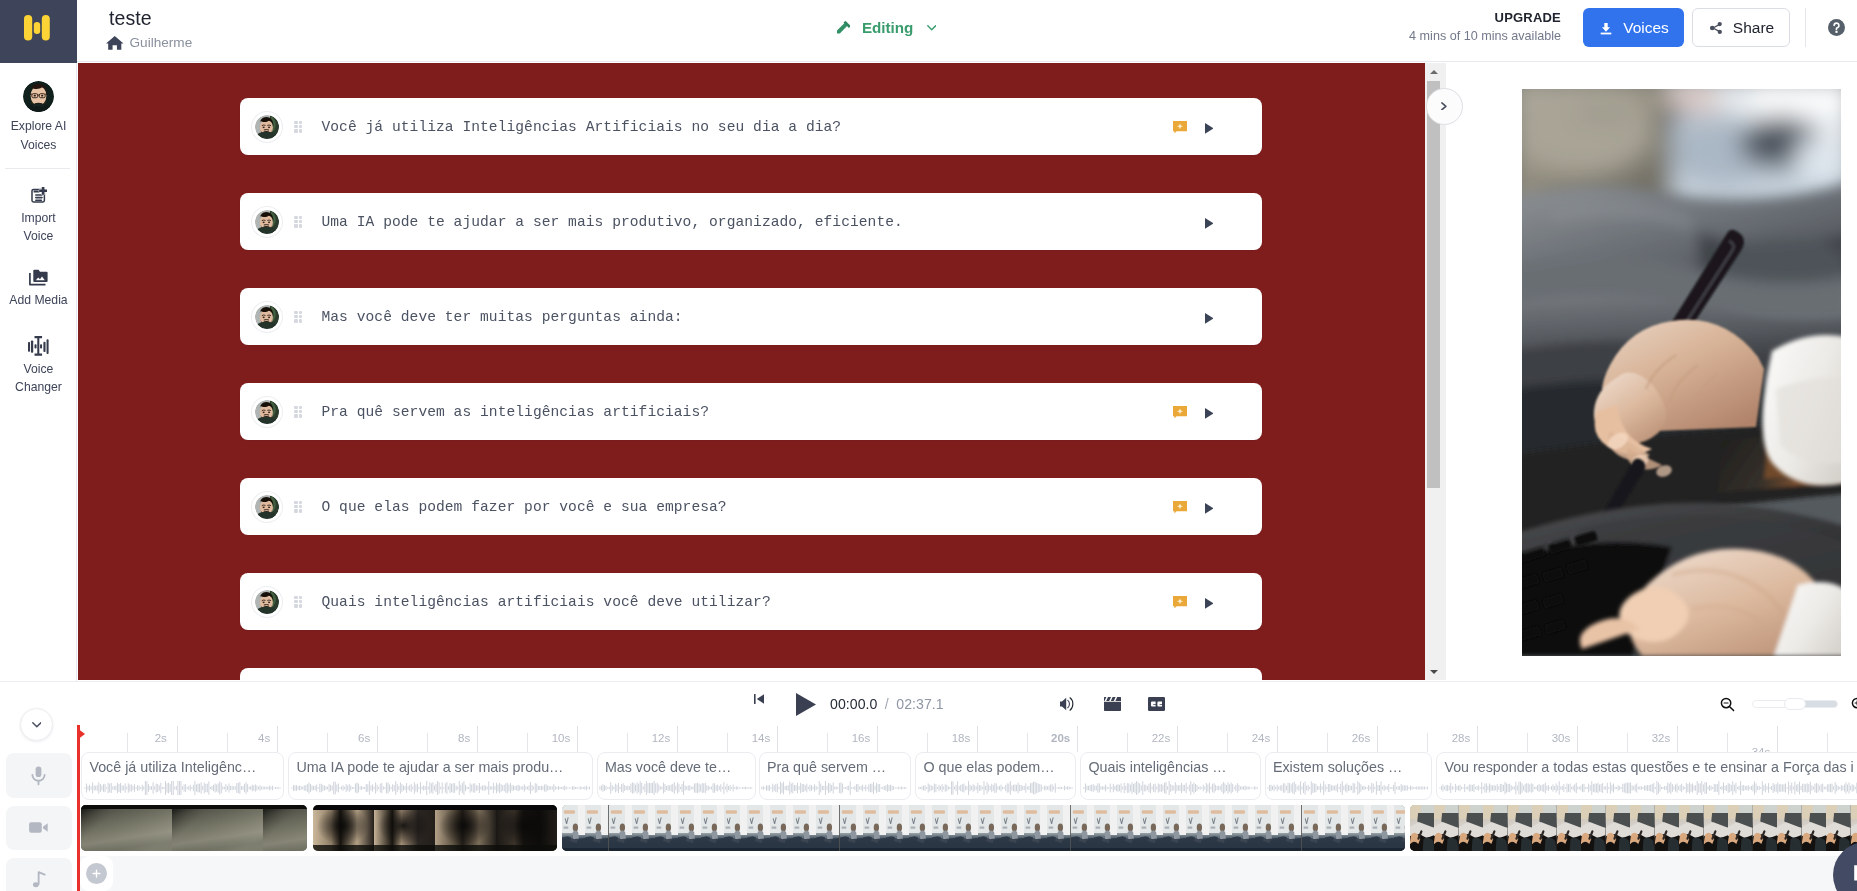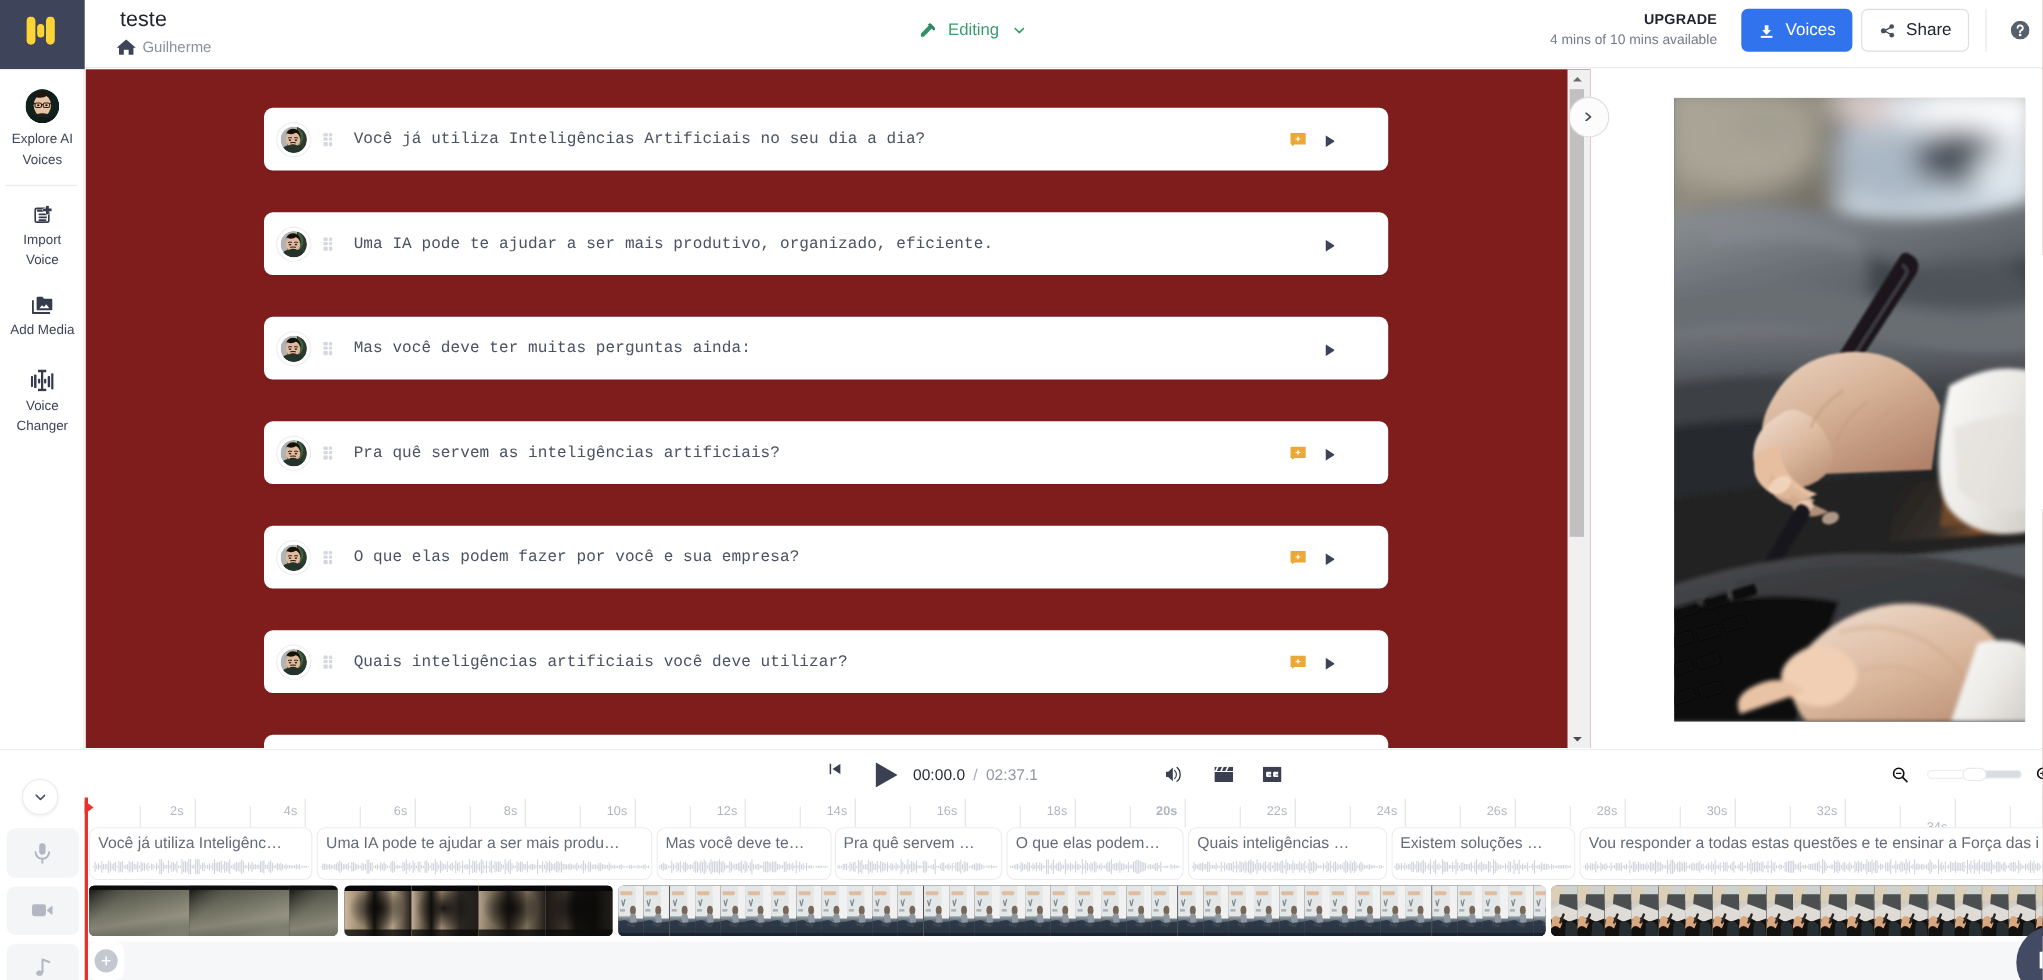--- a/index.html
+++ b/index.html
@@ -21,21 +21,21 @@
   .logo-box svg { position:absolute; left:24px; top:15px; }
   .proj { position:absolute; left:110px; top:6px; }
   .proj-title { font-size:19.5px; color:#20242e; line-height:24px; letter-spacing:.1px;
                 margin-left:-1px; }
   .proj-crumb { display:flex; align-items:center; gap:6px; margin-top:5px; margin-left:-4px; }
   .proj-crumb span { font-size:13.6px; color:#8a909e; }
   .home-ic { display:block; }
 
   .mode { position:absolute; left:836.8px; top:19.2px; display:flex; align-items:center; gap:0;
           cursor:pointer; }
-  .mode-lbl { font-size:15.2px; color:#3a9c6d; margin-left:11.6px; }
+  .mode-lbl { font-size:15.2px; color:#3a9c6d; margin-left:11.6px;font-weight:bold; }
   .mode-chev { margin-left:13.5px; }
 
   .topright { position:absolute; left:1397px; top:0; width:460px; height:62px; }
   .upg { position:absolute; right:296px; top:10px; width:220px; text-align:right; cursor:pointer; }
   .upg-t { font-size:13px; font-weight:bold; color:#20242e; letter-spacing:.2px; line-height:16px; }
   .upg-s { font-size:12.6px; color:#73798a; line-height:17px; margin-top:2px; }
   .btn-export { position:absolute; left:185.5px; top:8px; width:101px; height:39px; background:#3073ed;
                 border:none; border-radius:6px; display:flex; align-items:center; justify-content:center;
                 gap:10px; color:#fff; font-size:15.5px; cursor:pointer; font-family:inherit;
                 padding:0 0 0 2px; }

